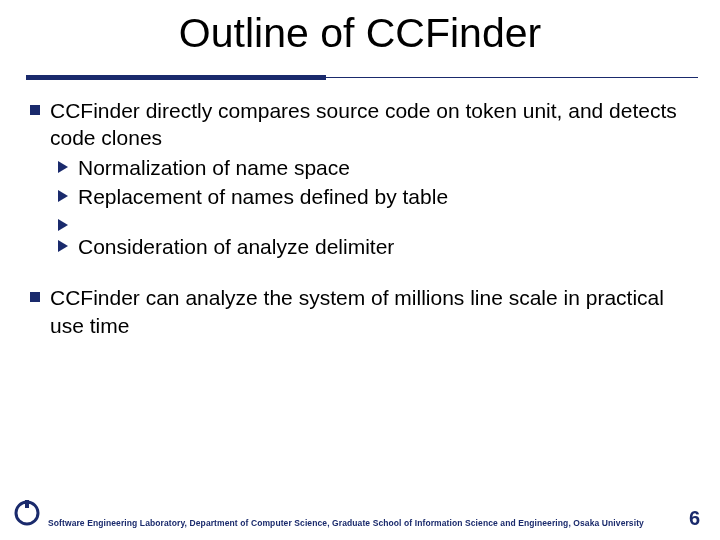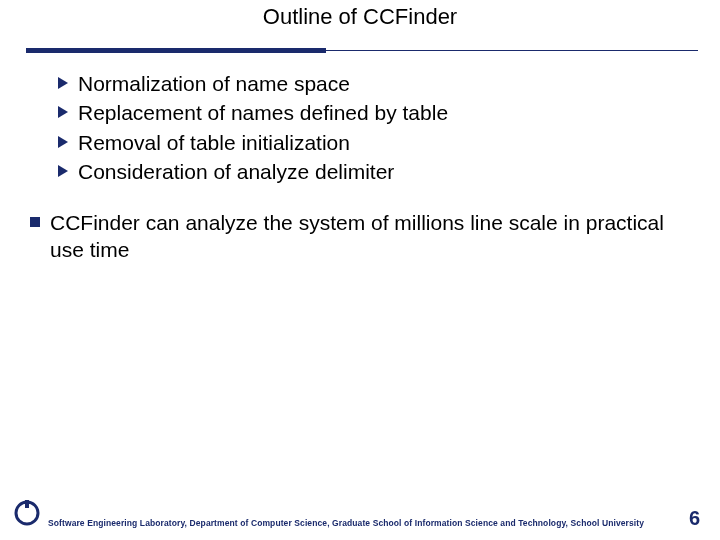--- a/index.html
+++ b/index.html
@@ -6,23 +6,23 @@
   body {
     width: 720px;
     height: 540px;
     background: #ffffff;
     font-family: Arial, Helvetica, sans-serif;
     position: relative;
     overflow: hidden;
   }
   .title {
     text-align: center;
-    font-size: 22px;
+    font-size: 41px;
     color: #000;
-    padding-top: 4px;
+    padding-top: 10px;
     padding-bottom: 10px;
   }
   .divider {
     position: relative;
     height: 6px;
     margin-top: 8px;
   }
   .divider .thick {
     position: absolute;
     left: 26px;
@@ -108,31 +108,34 @@
 
 <div class="title">Outline of CCFinder</div>
 
 <div class="divider">
   <div class="thick"></div>
   <div class="thin"></div>
 </div>
 
 <div class="content">
 
+  <div class="item">
+    <span class="bullet-sq"></span>
+    <span>CCFinder directly compares source code on token unit, and detects code clones</span>
+  </div>
   <div class="item sub">
     <span class="bullet-tri"></span>
     <span>Normalization of name space</span>
   </div>
   <div class="item sub">
     <span class="bullet-tri"></span>
     <span>Replacement of names defined by table</span>
   </div>
   <div class="item sub">
     <span class="bullet-tri"></span>
-    <span>Removal of table initialization</span>
   </div>
   <div class="item sub">
     <span class="bullet-tri"></span>
     <span>Consideration of analyze delimiter</span>
   </div>
 
   <div class="spacer"></div>
 
   <div class="item">
     <span class="bullet-sq"></span>
@@ -141,15 +144,15 @@
 
 </div>
 
 <div class="footer">
   <span class="logo">
     <svg width="26" height="26" viewBox="0 0 26 26">
       <circle cx="13" cy="13" r="11" fill="none" stroke="#1a2a6c" stroke-width="3"></circle>
       <rect x="11" y="0" width="4" height="8" fill="#1a2a6c"></rect>
     </svg>
   </span>
-  <span class="footer-text">Software Engineering Laboratory, Department of Computer Science, Graduate School of Information Science and Technology, School University</span>
+  <span class="footer-text">Software Engineering Laboratory, Department of Computer Science, Graduate School of Information Science and Engineering, Osaka University</span>
   <span class="page-num">6</span>
 </div>
 
 </body></html>

